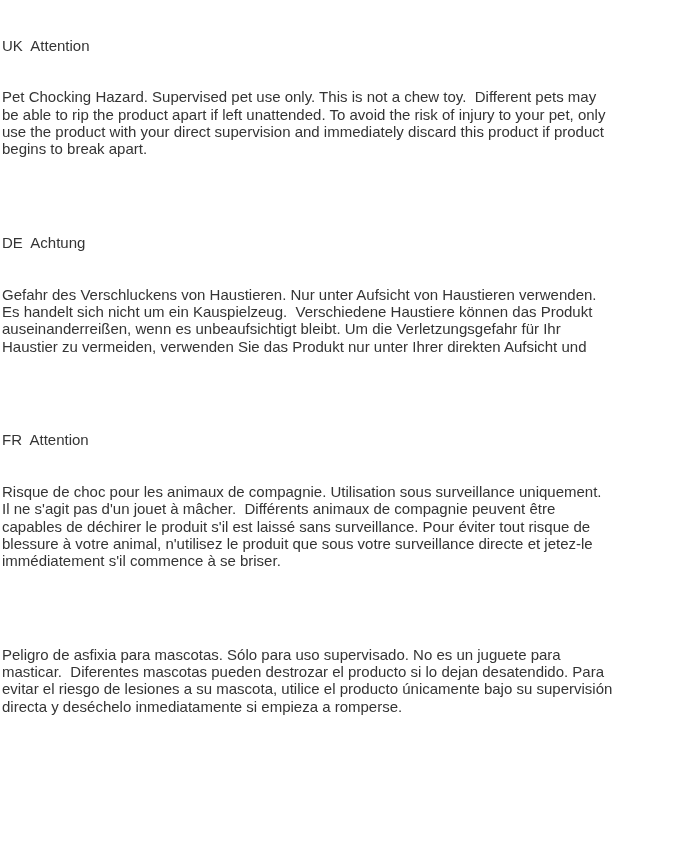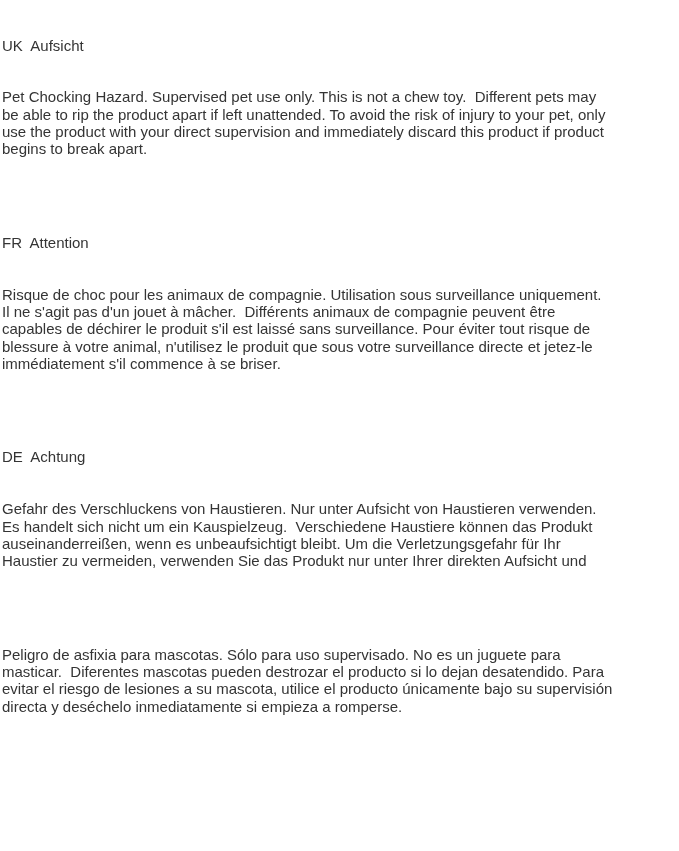--- a/index.html
+++ b/index.html
@@ -32,42 +32,42 @@
   .warning-section.extra-gap {
     margin-top: 43px;
   }
 </style>
 </head>
 <body>
 
 <div class="doc">
 
   <section class="warning-section">
-    <div class="section-heading">UK  Aufsicht</div>
+    <div class="section-heading">UK  Attention</div>
     <div class="section-body">Pet Chocking Hazard. Supervised pet use only. This is not a chew toy.  Different pets may
 be able to rip the product apart if left unattended. To avoid the risk of injury to your pet, only
 use the product with your direct supervision and immediately discard this product if product
 begins to break apart.</div>
+  </section>
+
+  <section class="warning-section">
+    <div class="section-heading">DE  Achtung</div>
+    <div class="section-body">Gefahr des Verschluckens von Haustieren. Nur unter Aufsicht von Haustieren verwenden.
+Es handelt sich nicht um ein Kauspielzeug.  Verschiedene Haustiere können das Produkt
+auseinanderreißen, wenn es unbeaufsichtigt bleibt. Um die Verletzungsgefahr für Ihr
+Haustier zu vermeiden, verwenden Sie das Produkt nur unter Ihrer direkten Aufsicht und</div>
   </section>
 
   <section class="warning-section">
     <div class="section-heading">FR  Attention</div>
     <div class="section-body">Risque de choc pour les animaux de compagnie. Utilisation sous surveillance uniquement.
 Il ne s'agit pas d'un jouet à mâcher.  Différents animaux de compagnie peuvent être
 capables de déchirer le produit s'il est laissé sans surveillance. Pour éviter tout risque de
 blessure à votre animal, n'utilisez le produit que sous votre surveillance directe et jetez-le
 immédiatement s'il commence à se briser.</div>
-  </section>
-
-  <section class="warning-section">
-    <div class="section-heading">DE  Achtung</div>
-    <div class="section-body">Gefahr des Verschluckens von Haustieren. Nur unter Aufsicht von Haustieren verwenden.
-Es handelt sich nicht um ein Kauspielzeug.  Verschiedene Haustiere können das Produkt
-auseinanderreißen, wenn es unbeaufsichtigt bleibt. Um die Verletzungsgefahr für Ihr
-Haustier zu vermeiden, verwenden Sie das Produkt nur unter Ihrer direkten Aufsicht und</div>
   </section>
 
   <section class="warning-section">
     <div class="section-body">Peligro de asfixia para mascotas. Sólo para uso supervisado. No es un juguete para
 masticar.  Diferentes mascotas pueden destrozar el producto si lo dejan desatendido. Para
 evitar el riesgo de lesiones a su mascota, utilice el producto únicamente bajo su supervisión
 directa y deséchelo inmediatamente si empieza a romperse.</div>
   </section>
 
   <section class="warning-section extra-gap">

